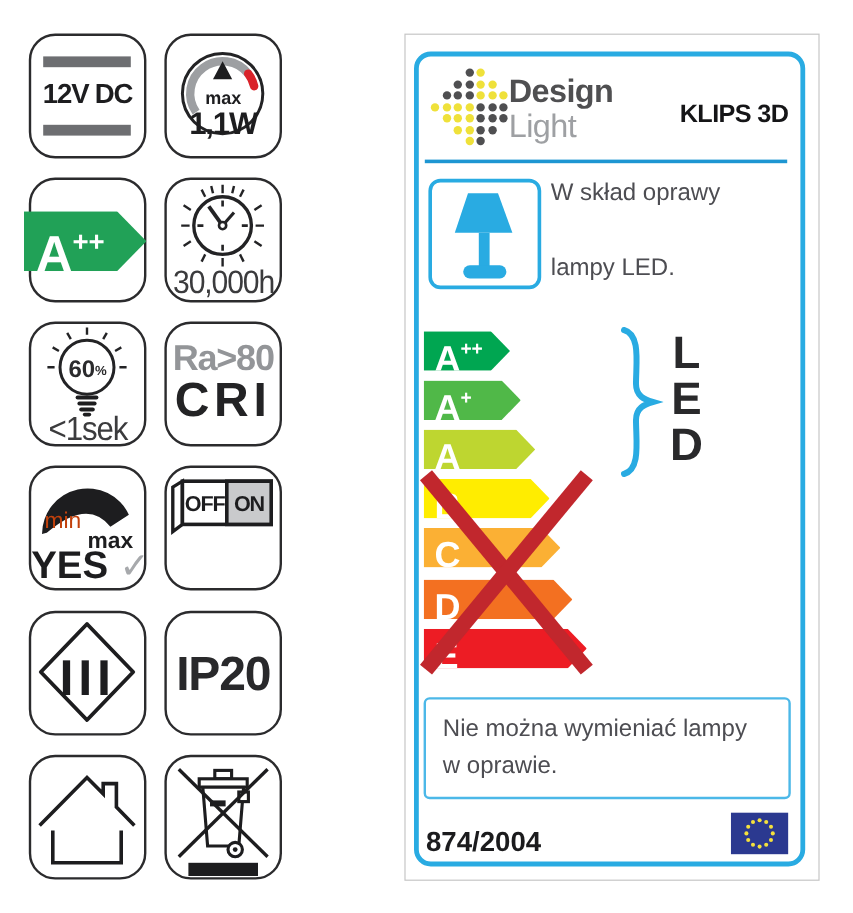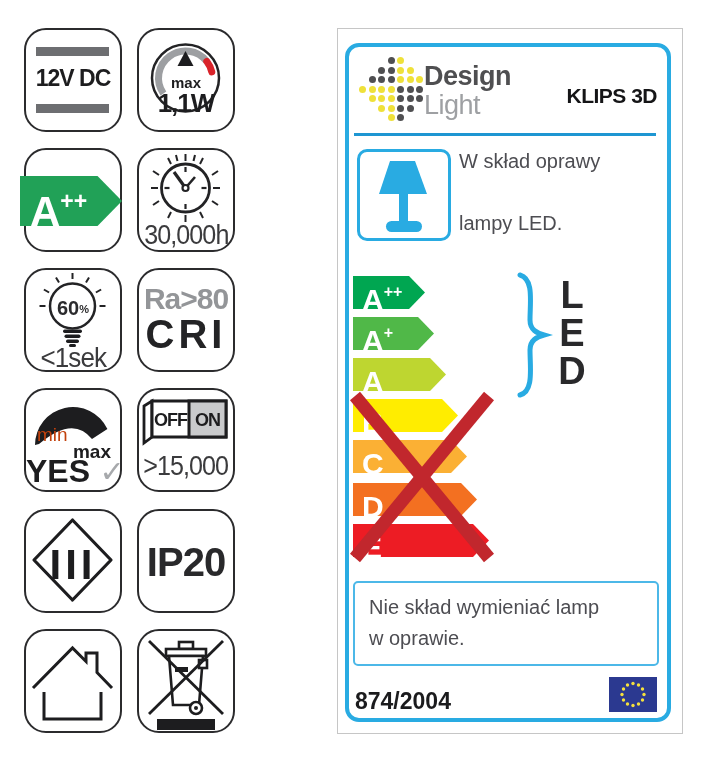--- a/index.html
+++ b/index.html
@@ -151,23 +151,20 @@
 </div>
 
 <div class="icon-box" style="left:137px;top:388px">
   <svg class="abs" style="left:0;top:0" width="93" height="99" viewBox="0 0 93 99">
     <polygon points="5,16 13,11 13,47 5,53" fill="#fff" stroke="#1d1d1f" stroke-width="2.8"></polygon>
     <rect x="13" y="11" width="74" height="36" fill="#fff" stroke="#1d1d1f" stroke-width="3"></rect>
     <rect x="50" y="11" width="37" height="36" fill="#c9cacc" stroke="#1d1d1f" stroke-width="3"></rect>
   </svg>
   <span class="abs bold" style="left:13px;top:20px;width:37px;text-align:center;font-size:18px;letter-spacing:-1px">OFF</span>
   <span class="abs bold" style="left:50px;top:20px;width:37px;text-align:center;font-size:18px;letter-spacing:-1px">ON</span>
-  <div class="crow num" style="top:61px;font-size:27px">
-    <span class="sx">&gt;15,000</span>
-  </div>
 </div>
 
 <div class="icon-box" style="left:24px;top:509px">
   <svg class="abs" style="left:0;top:0" width="93" height="99" viewBox="0 0 93 99">
     <polygon points="46.5,9 85,49 46.5,89 8,49" fill="none" stroke="#1d1d1f" stroke-width="3.2" stroke-linejoin="round"></polygon>
   </svg>
   <div class="crow bold" style="top:30px;font-size:42px;letter-spacing:4px;color:#1d1d1f">III</div>
 </div>
 
 <div class="icon-box" style="left:137px;top:509px">
@@ -284,21 +281,21 @@
       <div class="led-letter">E</div>
       <div class="led-letter">D</div>
     </div>
 
     <svg class="abs" style="left:-2px;top:344px" width="150" height="172" viewBox="0 0 150 172">
       <line x1="8" y1="5" x2="142" y2="167" stroke="#c1272d" stroke-width="13"></line>
       <line x1="142" y1="5" x2="8" y2="167" stroke="#c1272d" stroke-width="13"></line>
     </svg>
 
     <div class="note-box">
-      <div class="note-line">Nie skład wymieniać lamp</div>
+      <div class="note-line">Nie można wymieniać lampy</div>
       <div class="note-line">w oprawie.</div>
     </div>
 
     <div class="regulation">874/2004</div>
 
     <svg class="abs" style="left:260px;top:630px" width="48" height="35" viewBox="0 0 48 35">
       <rect x="0" y="0" width="48" height="35" fill="#2b3990"></rect>
       <g fill="#f5e13d">
         <circle cx="24" cy="6.5" r="1.7"></circle>
           <circle cx="29.5" cy="8" r="1.7"></circle>

